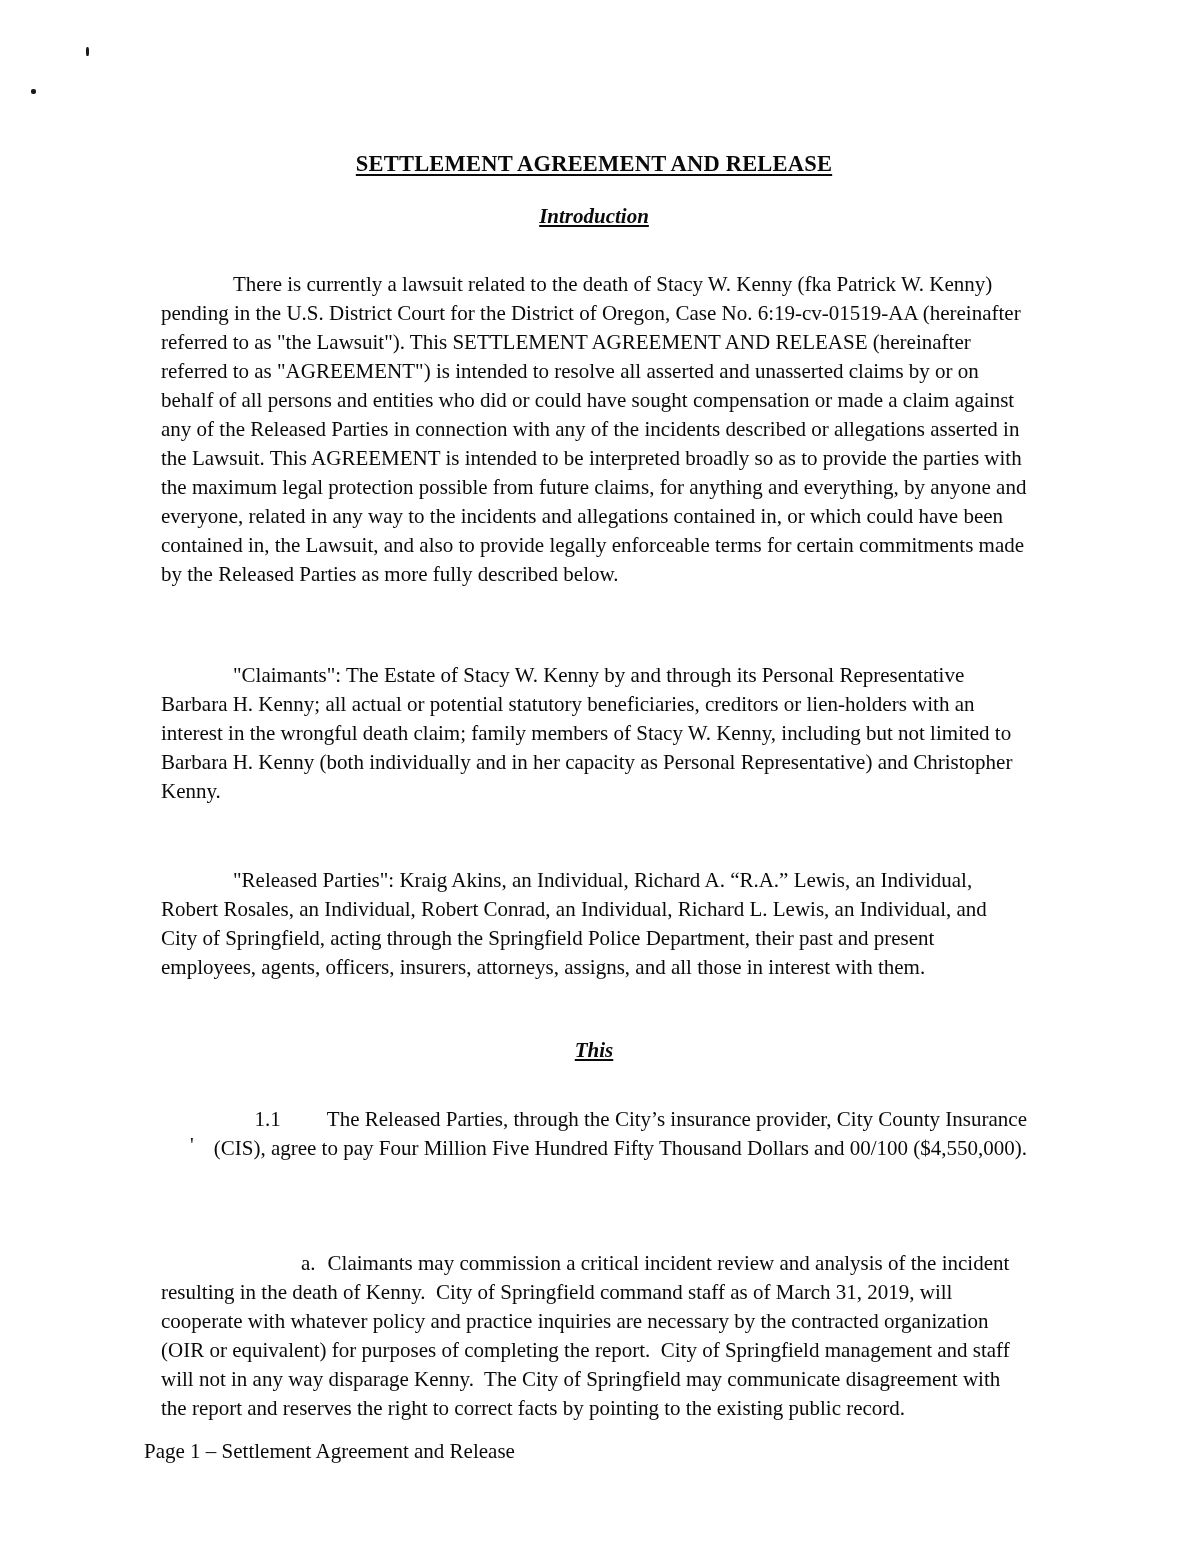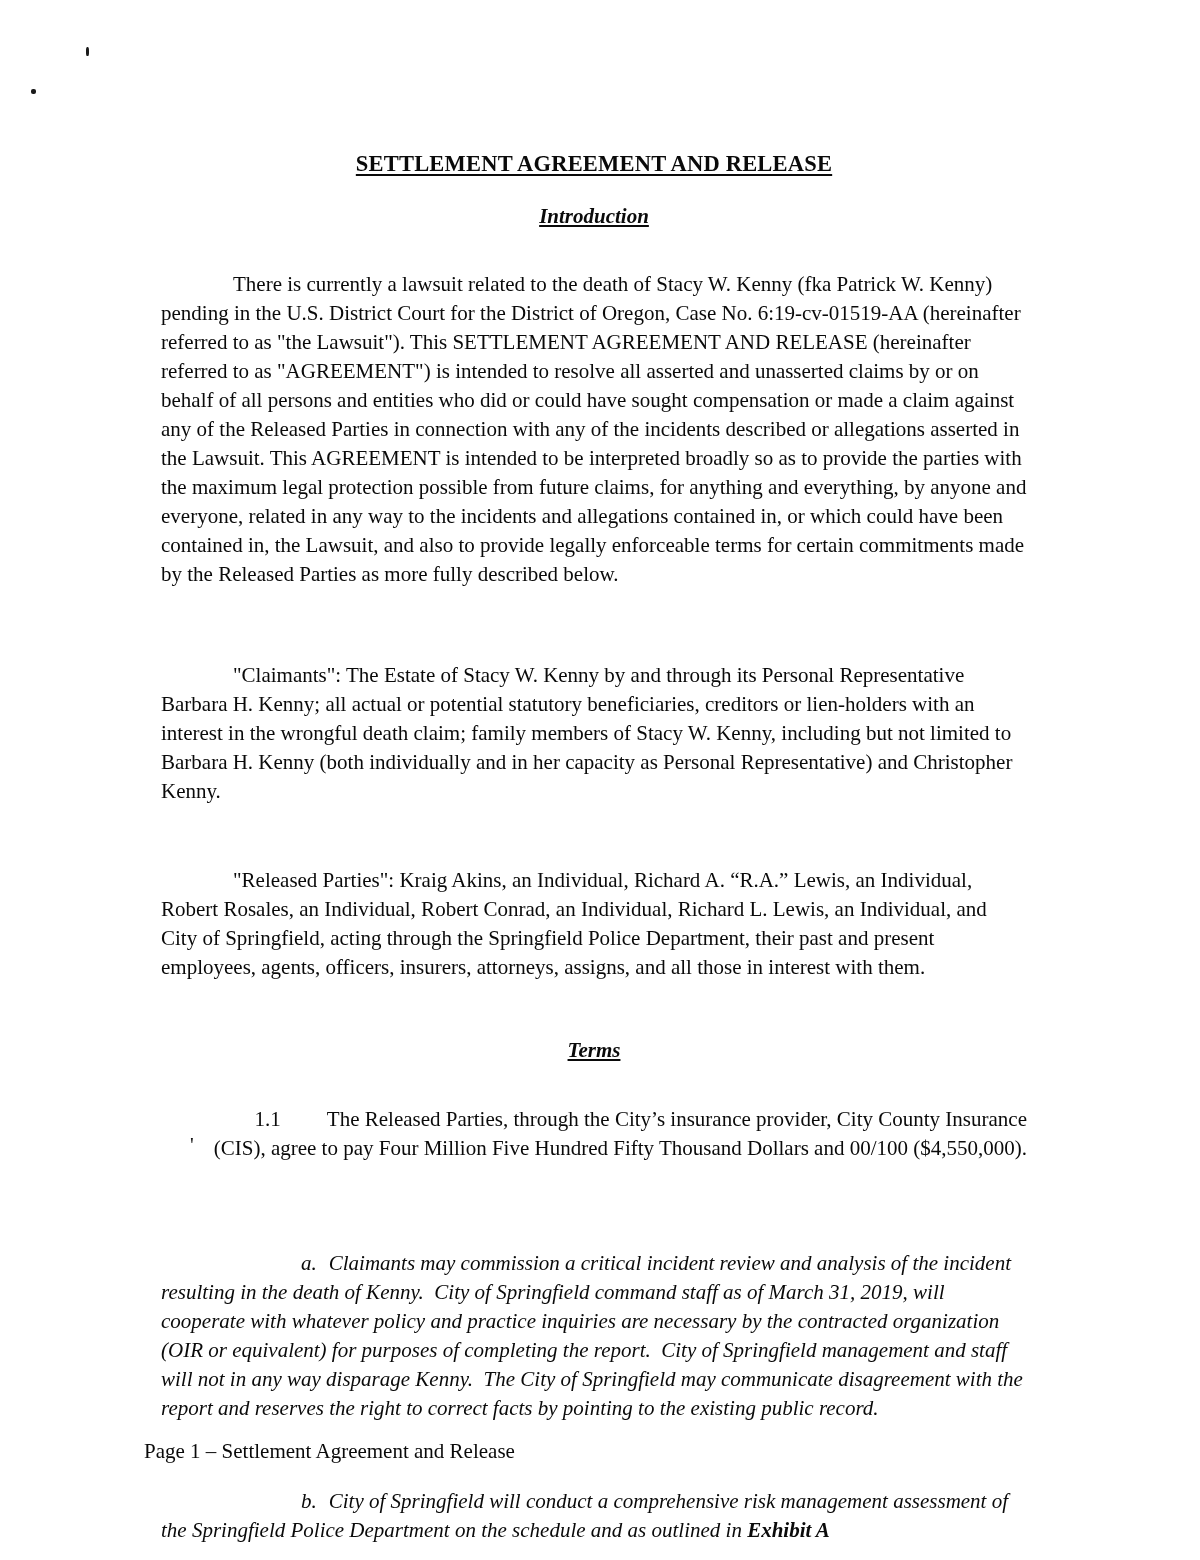--- a/index.html
+++ b/index.html
@@ -59,21 +59,21 @@
   }
 
   .para {
     font-size: 21px;
     line-height: 29px;
     margin: 17px;
     text-align: left;
     text-indent: 72px;
     white-space: pre-wrap;
   }
-  .para.deep-indent { text-indent: 140px; font-style: italic; }
+  .para.deep-indent { text-indent: 140px; }
   .para.num-indent { text-indent: 72px; text-align: right; }
 
   .gap-sm { height: 12px; }
   .gap-md { height: 26px; }
   .gap-lg { height: 30px; }
 
   .stray-mark {
     position: absolute;
     left: 46px;
     top: 474px;
@@ -120,34 +120,33 @@
       <span class="stray-mark">'</span>
       <p class="para">"Claimants": The Estate of Stacy W. Kenny by and through its Personal Representative Barbara H. Kenny; all actual or potential statutory beneficiaries, creditors or lien-holders with an interest in the wrongful death claim; family members of Stacy W. Kenny, including but not limited to Barbara H. Kenny (both individually and in her capacity as Personal Representative) and Christopher Kenny.</p>
     </div>
 
     <div class="gap-md"></div>
 
     <p class="para">"Released Parties": Kraig Akins, an Individual, Richard A. “R.A.” Lewis, an Individual, Robert Rosales, an Individual, Robert Conrad, an Individual, Richard L. Lewis, an Individual, and City of Springfield, acting through the Springfield Police Department, their past and present employees, agents, officers, insurers, attorneys, assigns, and all those in interest with them.</p>
 
     <div class="gap-md"></div>
 
-    <h2 class="section-heading">Terms</h2>
+    <h2 class="section-heading">This</h2>
 
     <div class="gap-sm"></div>
 
     <p class="para num-indent"><span>1.1</span><span style="display:inline-block;width:46px;"></span><span>The Released Parties, through the City’s insurance provider, City County Insurance (CIS), agree to pay Four Million Five Hundred Fifty Thousand Dollars and 00/100 ($4,550,000).</span></p>
 
     <div class="gap-md"></div>
 
 
     <div class="gap-md"></div>
 
     <p class="para deep-indent"><span>a.</span><span style="display:inline-block;width:12px;"></span><span>Claimants may commission a critical incident review and analysis of the incident resulting in the death of Kenny.  City of Springfield command staff as of March 31, 2019, will cooperate with whatever policy and practice inquiries are necessary by the contracted organization (OIR or equivalent) for purposes of completing the report.  City of Springfield management and staff will not in any way disparage Kenny.  The City of Springfield may communicate disagreement with the report and reserves the right to correct facts by pointing to the existing public record.</span></p>
 
     <div class="gap-lg"></div>
 
-    <p class="para deep-indent"><span>b.</span><span style="display:inline-block;width:12px;"></span><span>City of Springfield will conduct a comprehensive risk management assessment of the Springfield Police Department on the schedule and as outlined in </span><b>Exhibit A</b></p>
 
   </div>
 
   <div class="footer">Page 1 – Settlement Agreement and Release</div>
 
 </div>
 
 </body></html>

